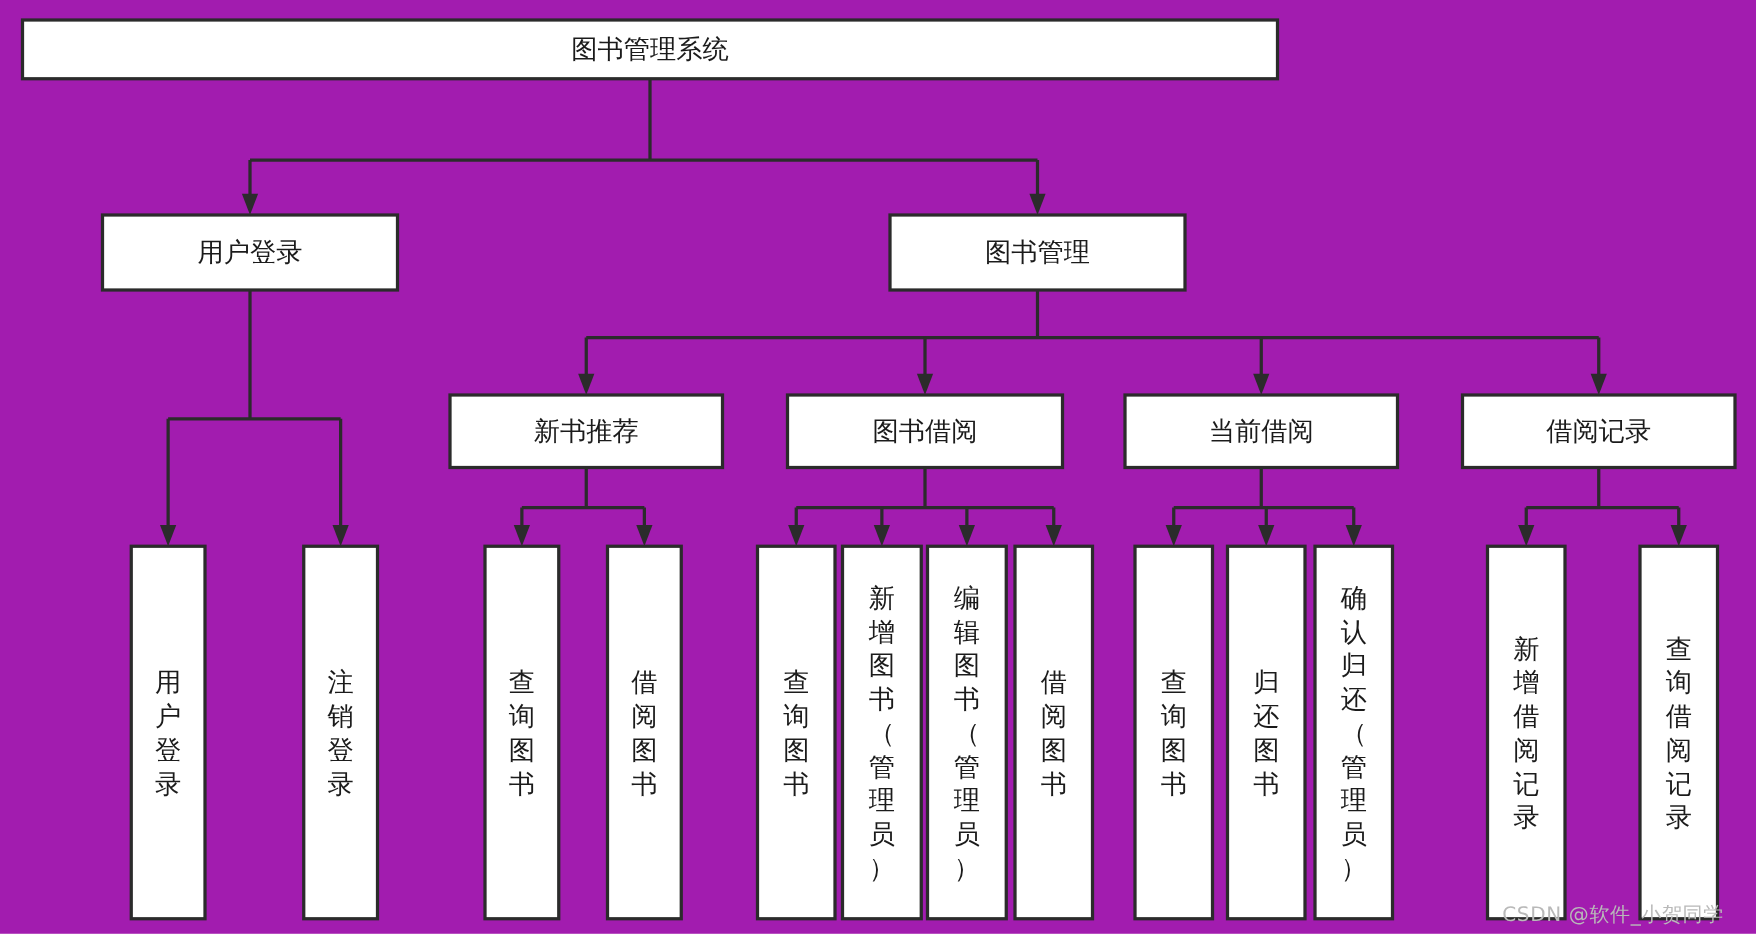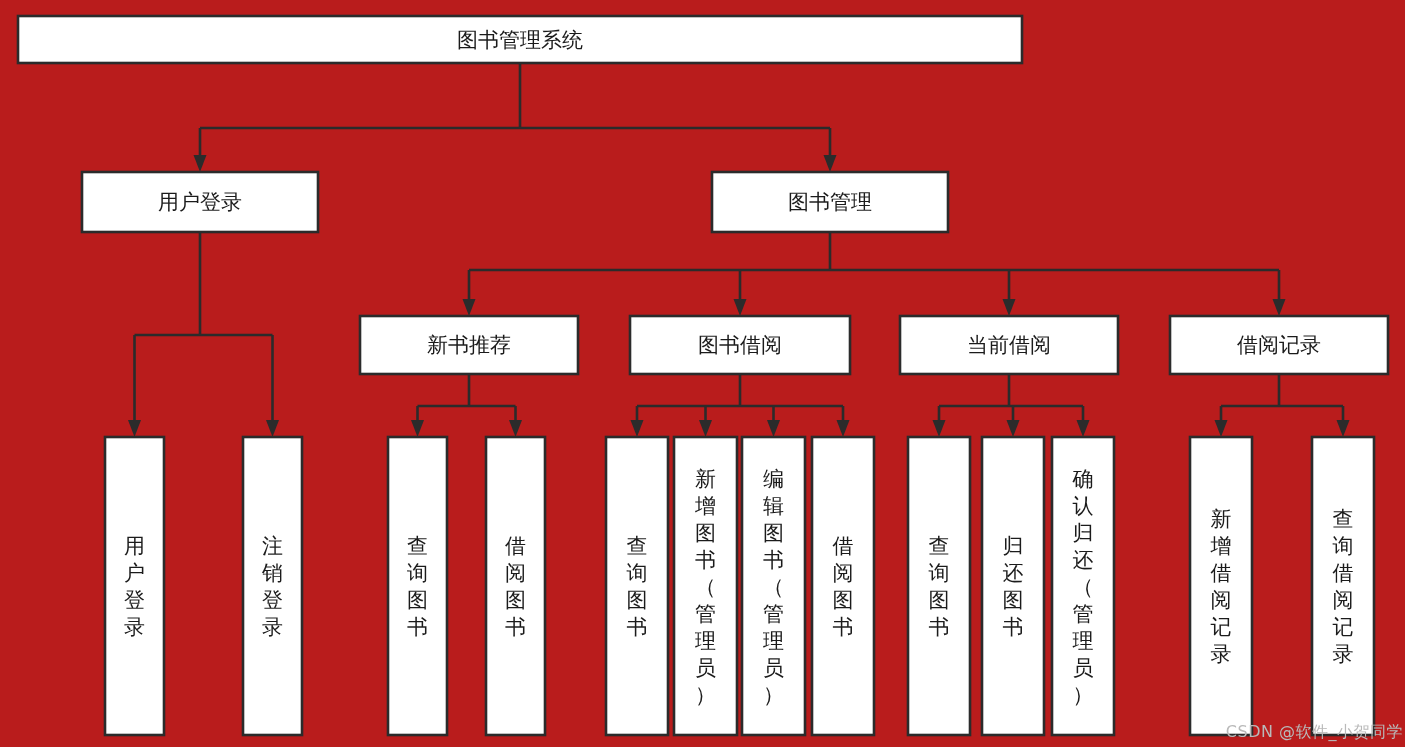--- a/index.html
+++ b/index.html
@@ -11,21 +11,21 @@
   body {
     width: 1405px;
     height: 747px;
     font-family: "DejaVu Sans", "Liberation Sans", sans-serif;
     overflow: hidden;
   }
   #diagram-root {
     position: relative;
     width: 1405px;
     height: 747px;
-    background: #b91c1c;
+    background: #a21caf;
   }
   svg.diagram-canvas {
     position: absolute;
     left: 0;
     top: 0;
     width: 1405px;
     height: 747px;
     display: block;
   }
   .node-rect {
@@ -51,21 +51,21 @@
     dominant-baseline: middle;
   }
   .node-label-v {
     font-family: "DejaVu Sans", "Liberation Sans", sans-serif;
     font-size: 21px;
     fill: #1b1b1b;
     text-anchor: middle;
   }
   .watermark-text {
     position: absolute;
-    right: 2px;
+    right: 26px;
     bottom: 4px;
     font-family: "DejaVu Sans", "Liberation Sans", sans-serif;
     font-size: 16px;
     color: #b9b9b9;
     white-space: nowrap;
     letter-spacing: 0.5px;
     user-select: none;
   }
 </style>
 </head>

